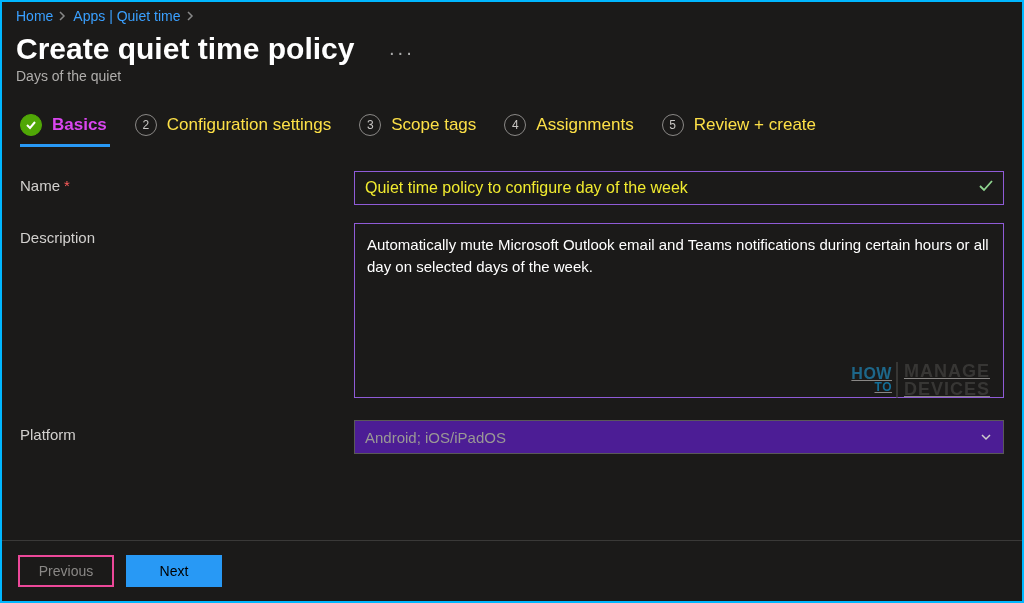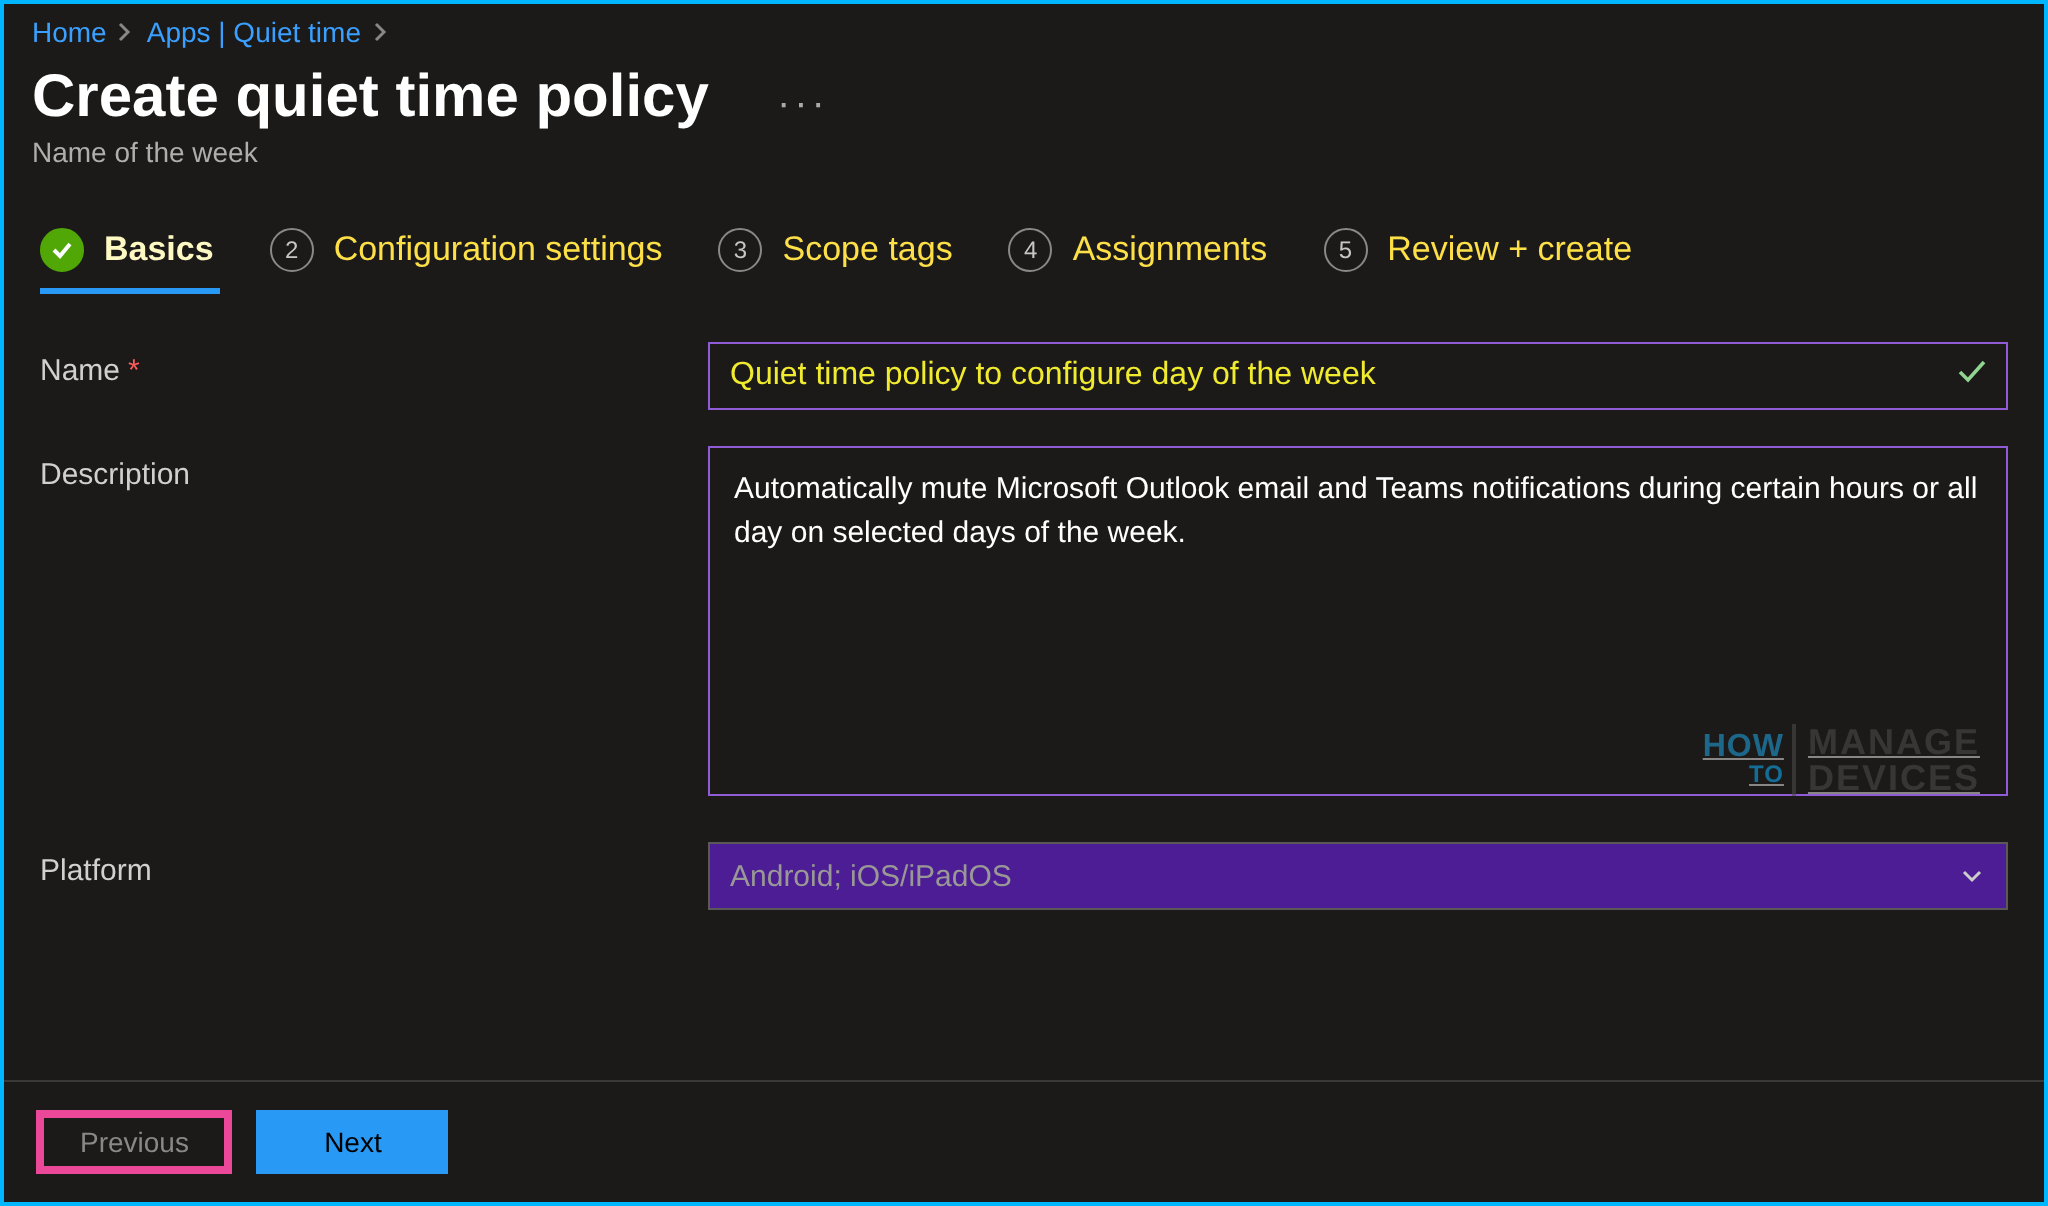--- a/index.html
+++ b/index.html
@@ -51,21 +51,21 @@
 }
 .step { display: flex; align-items: center; gap: 10px; cursor: pointer; }
 .step .bubble {
   width: 22px; height: 22px; border-radius: 50%;
   border: 1.5px solid #8a8886;
   display: flex; align-items: center; justify-content: center;
   font-size: 12px; color: #c8c6c4;
 }
 .step.active .bubble { background: #50a706; border-color: #50a706; color: #fff; }
 .step .lbl { font-size: 17px; color: #fde047; }
-.step.active .lbl { color: #fef9c3; font-weight: 600; }
+.step.active .lbl { color: #d946ef; font-weight: 600; }
 .step-underline {
   margin: 8px 0 18px 18px;
   height: 3px; width: 90px;
   background: #2899f5;
 }
 
 
 .form { padding: 6px 18px; }
 .row { display: flex; align-items: flex-start; margin-bottom: 18px; }
 .row .label { width: 335px; font-size: 15px; color: #d2d0ce; padding-top: 6px; }
@@ -126,21 +126,21 @@
   border-top: 1px solid #3a3938;
   padding: 14px 16px;
   display: flex;
   gap: 12px;
 }
 .btn {
   min-width: 96px;
   height: 32px;
   padding: 0 18px;
   font-size: 14px;
-  border: 4px solid #ec4899;
+  border: 2px solid #ec4899;
   background: transparent;
   color: #8a8886;
   cursor: pointer;
   font-family: inherit;
 }
 .btn.primary {
   background: #2899f5;
   border-color: #2899f5;
   color: #000;
 }
@@ -182,21 +182,21 @@
       <svg width="8" height="10" viewBox="0 0 8 10">
           <path d="M1 1 L5 5 L1 9" stroke="#888" stroke-width="1.5" fill="none"></path>
         </svg>
     </span>
   </nav>
 
   <div class="title-row">
     <h1 class="title">Create quiet time policy</h1>
     <span class="ellipsis">···</span>
   </div>
-  <div class="subtitle">Name of the week</div>
+  <div class="subtitle">Days of the quiet</div>
 
   <div class="steps">
     <div class="step active">
       <span class="bubble">
         <svg width="12" height="12" viewBox="0 0 12 12">
             <path d="M2 6 L5 9 L10 3" stroke="#fff" stroke-width="2" fill="none"></path>
           </svg>
       </span>
       <span class="lbl">Basics</span>
     </div>

